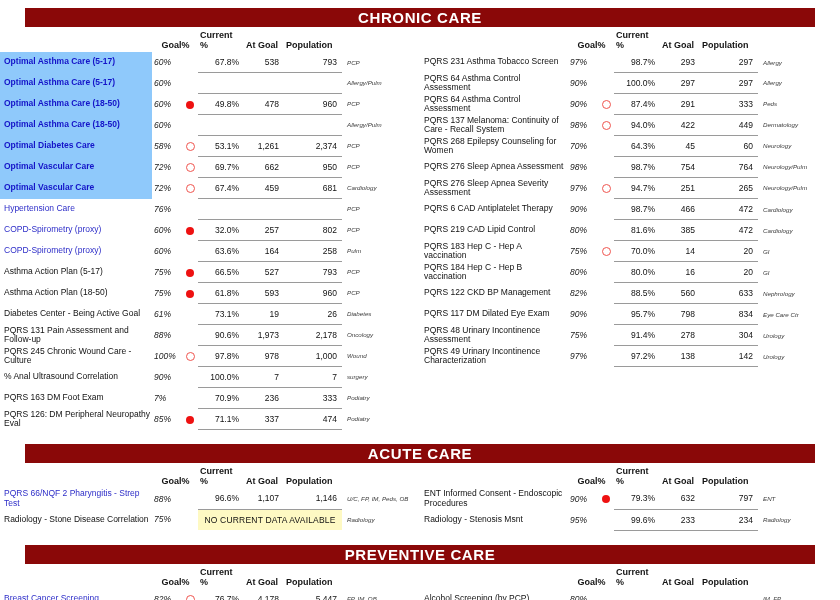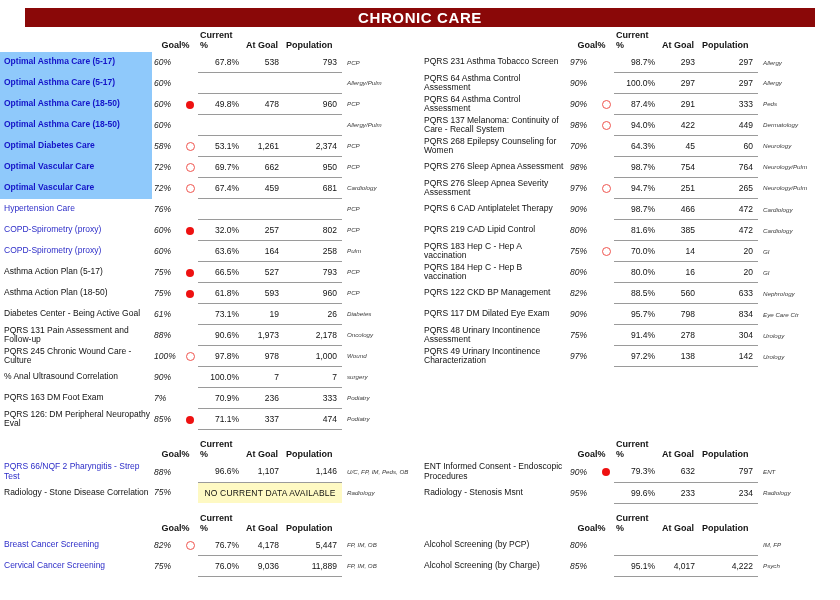--- a/index.html
+++ b/index.html
@@ -500,20 +500,23 @@
                 <td class="t-num">97.2%</td>
                 <td class="t-num">138</td>
                 <td class="t-num">142</td>
                 <td class="t-spec">Urology</td>
               </tr>
             </tbody>
           </table>
         </div>
       </div>
       <div class="spacer-sm"></div>
+      <div class="banner-wrap">
+        <div class="banner">ACUTE CARE</div>
+      </div>
       <div class="panels">
         <div class="panel panel-left-wrap">
           <table class="grid panel-left">
             <colgroup>
               <col class="c-label">
               <col class="c-goal">
               <col class="c-dot">
               <col class="c-cur">
               <col class="c-atg">
               <col class="c-pop">
@@ -587,20 +590,23 @@
                 <td class="t-num">99.6%</td>
                 <td class="t-num">233</td>
                 <td class="t-num">234</td>
                 <td class="t-spec">Radiology</td>
               </tr>
             </tbody>
           </table>
         </div>
       </div>
       <div class="spacer-sm"></div>
+      <div class="banner-wrap">
+        <div class="banner">PREVENTIVE CARE</div>
+      </div>
       <div class="panels">
         <div class="panel panel-left-wrap">
           <table class="grid panel-left">
             <colgroup>
               <col class="c-label">
               <col class="c-goal">
               <col class="c-dot">
               <col class="c-cur">
               <col class="c-atg">
               <col class="c-pop">

